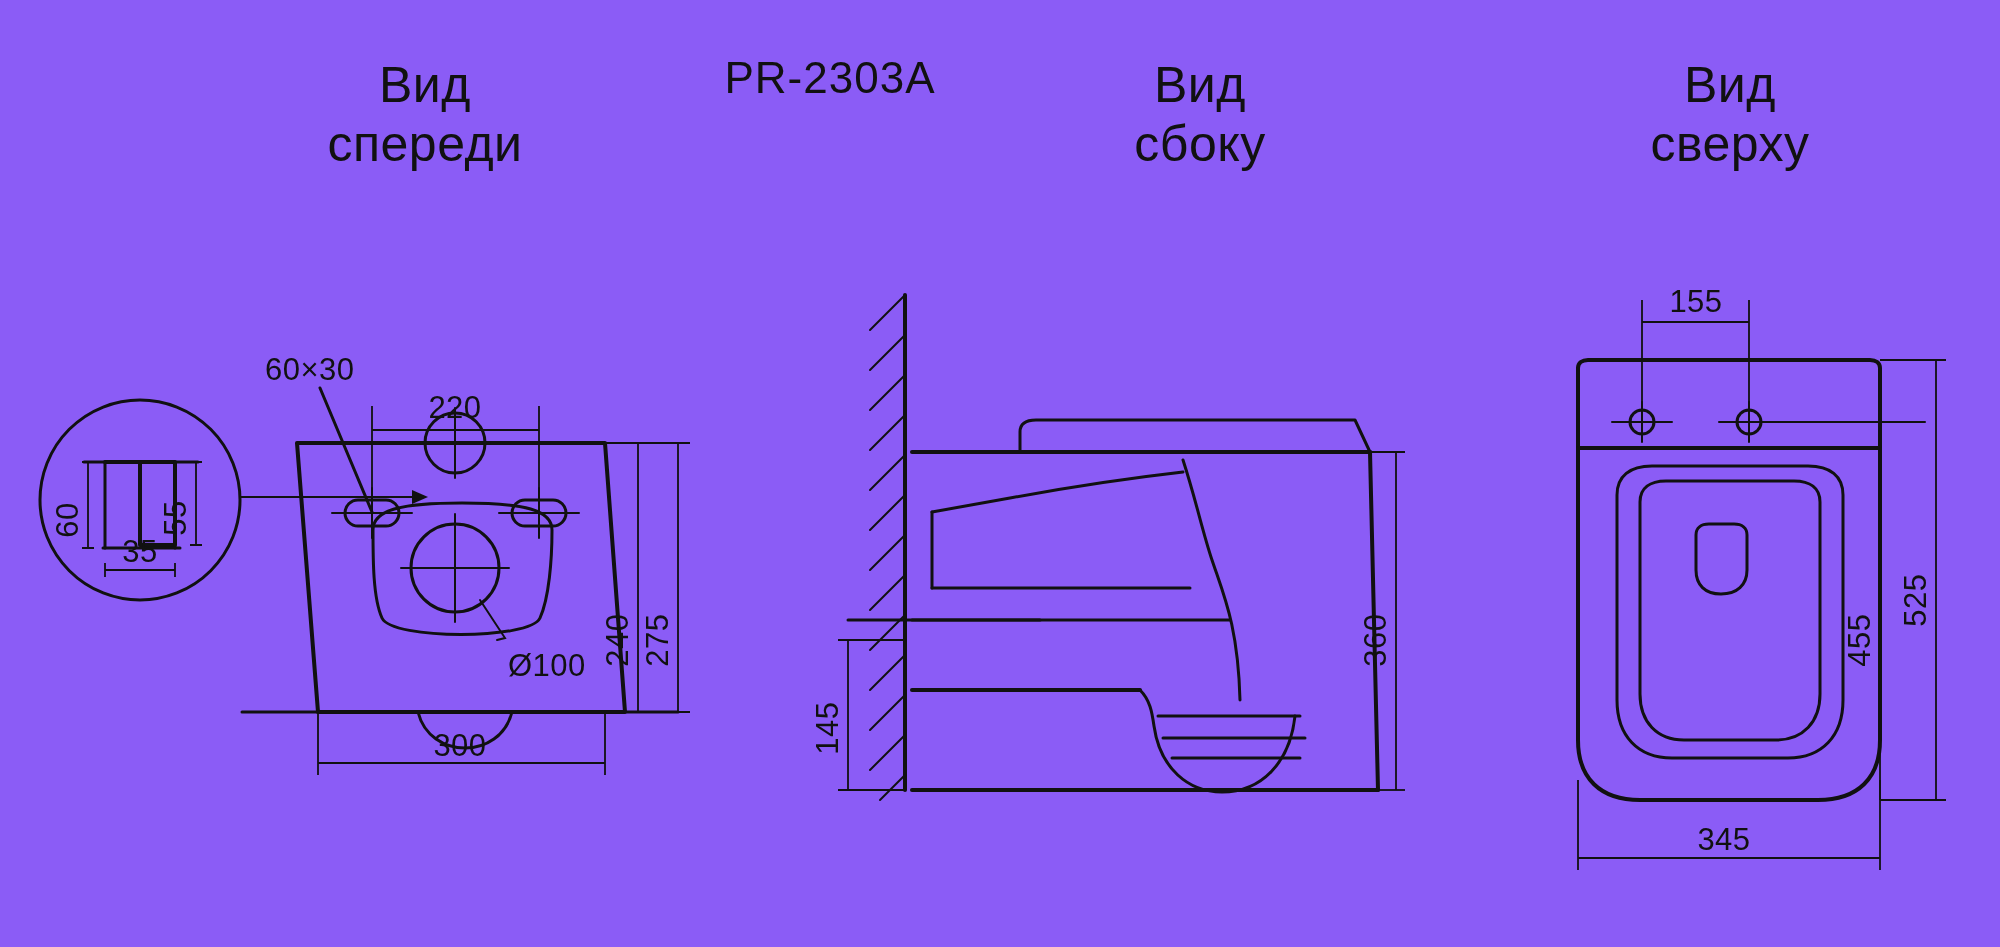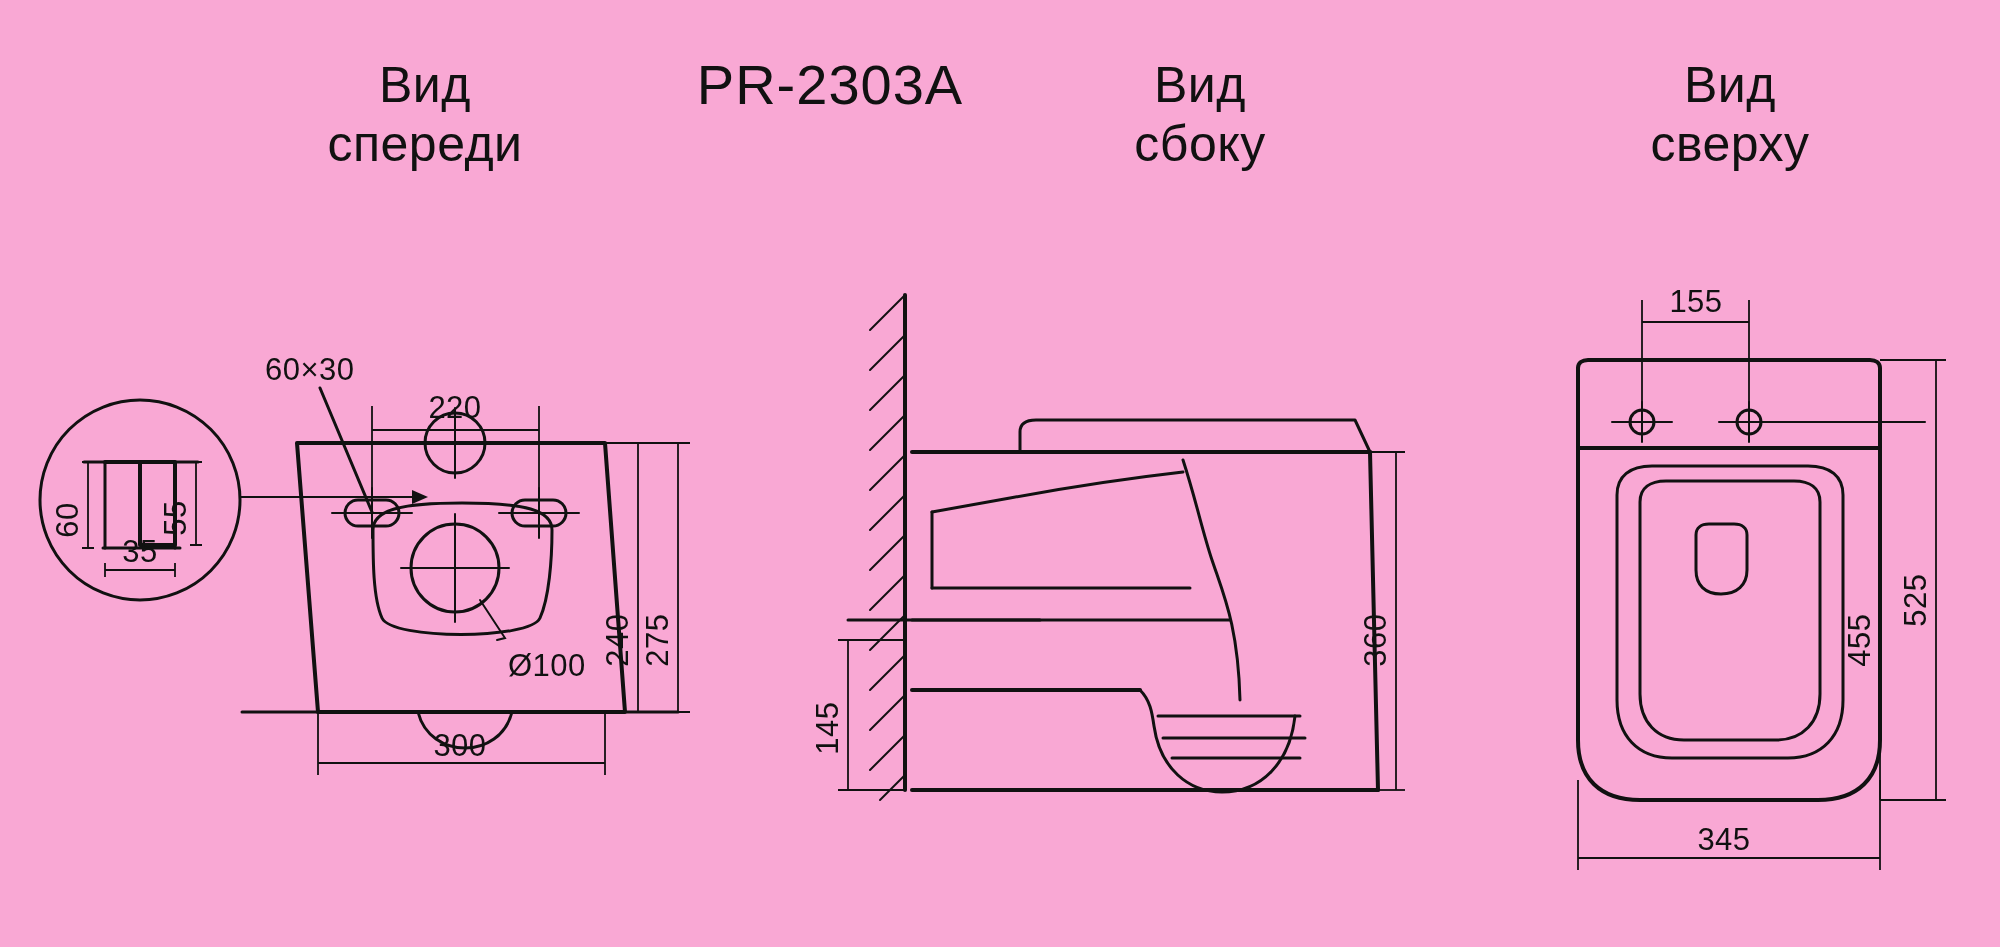--- a/index.html
+++ b/index.html
@@ -9,21 +9,21 @@
     background: #ffffff;
   }
   body {
     font-family: "Liberation Sans", sans-serif;
     color: #141414;
   }
   #page {
     position: relative;
     width: 2000px;
     height: 947px;
-    background: #f9a8d4;
+    background: #8b5cf6;
     overflow: hidden;
   }
   .titles {
     position: absolute;
     left: 0;
     top: 0;
     width: 2000px;
     height: 210px;
     pointer-events: none;
   }
@@ -31,21 +31,21 @@
     position: absolute;
     text-align: center;
     font-size: 50px;
     line-height: 1.18;
     letter-spacing: 0.5px;
     font-weight: 400;
     color: #111111;
     white-space: pre-line;
   }
   .title-front { left: 260px;  top: 56px; width: 330px; }
-  .title-model { left: 620px;  top: 52px; width: 420px; font-size: 56px; letter-spacing: 1px; text-align: center;}
+  .title-model { left: 620px;  top: 52px; width: 420px; font-size: 44px; letter-spacing: 1px; text-align: center;}
   .title-side  { left: 1040px; top: 56px; width: 320px; }
   .title-top   { left: 1560px; top: 56px; width: 340px; }
 
   svg.drawing {
     position: absolute;
     left: 0;
     top: 0;
     width: 2000px;
     height: 947px;
   }

